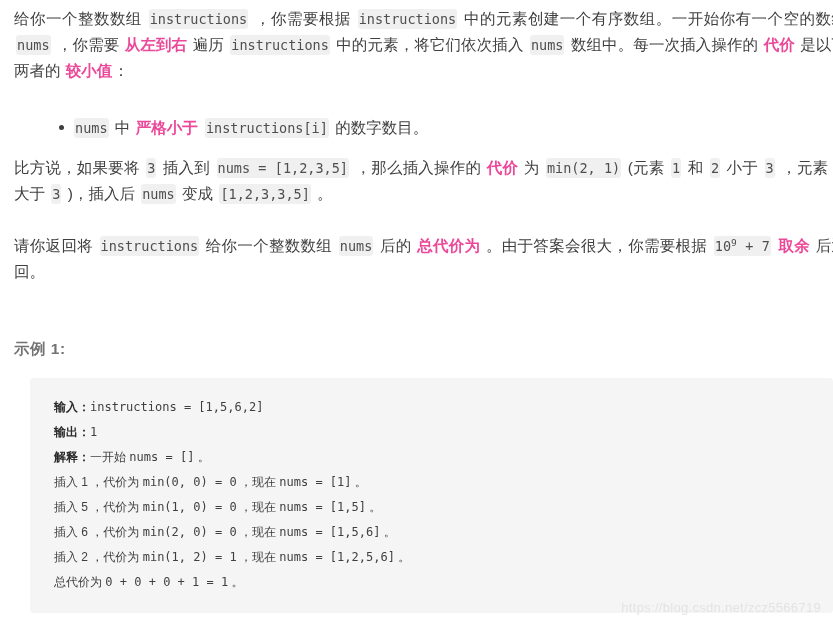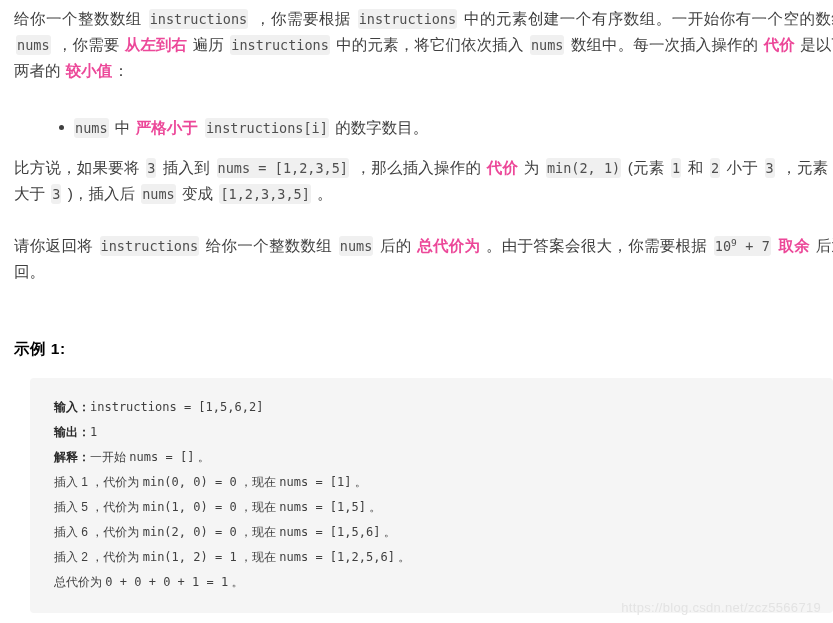--- a/index.html
+++ b/index.html
@@ -88,21 +88,21 @@
     margin: 0 1px;
   }
 
   h3.ex-title {
     position: absolute;
     left: 14px;
     top: 339px;
     margin: 0;
     font-size: 15.5px;
     font-weight: bold;
-    color: #000000;
+    color: #737373;
     letter-spacing: 0.5px;
   }
 
   pre.codeblock {
     position: absolute;
     left: 30px;
     top: 378px;
     width: 803px;
     box-sizing: border-box;
     margin: 0;

